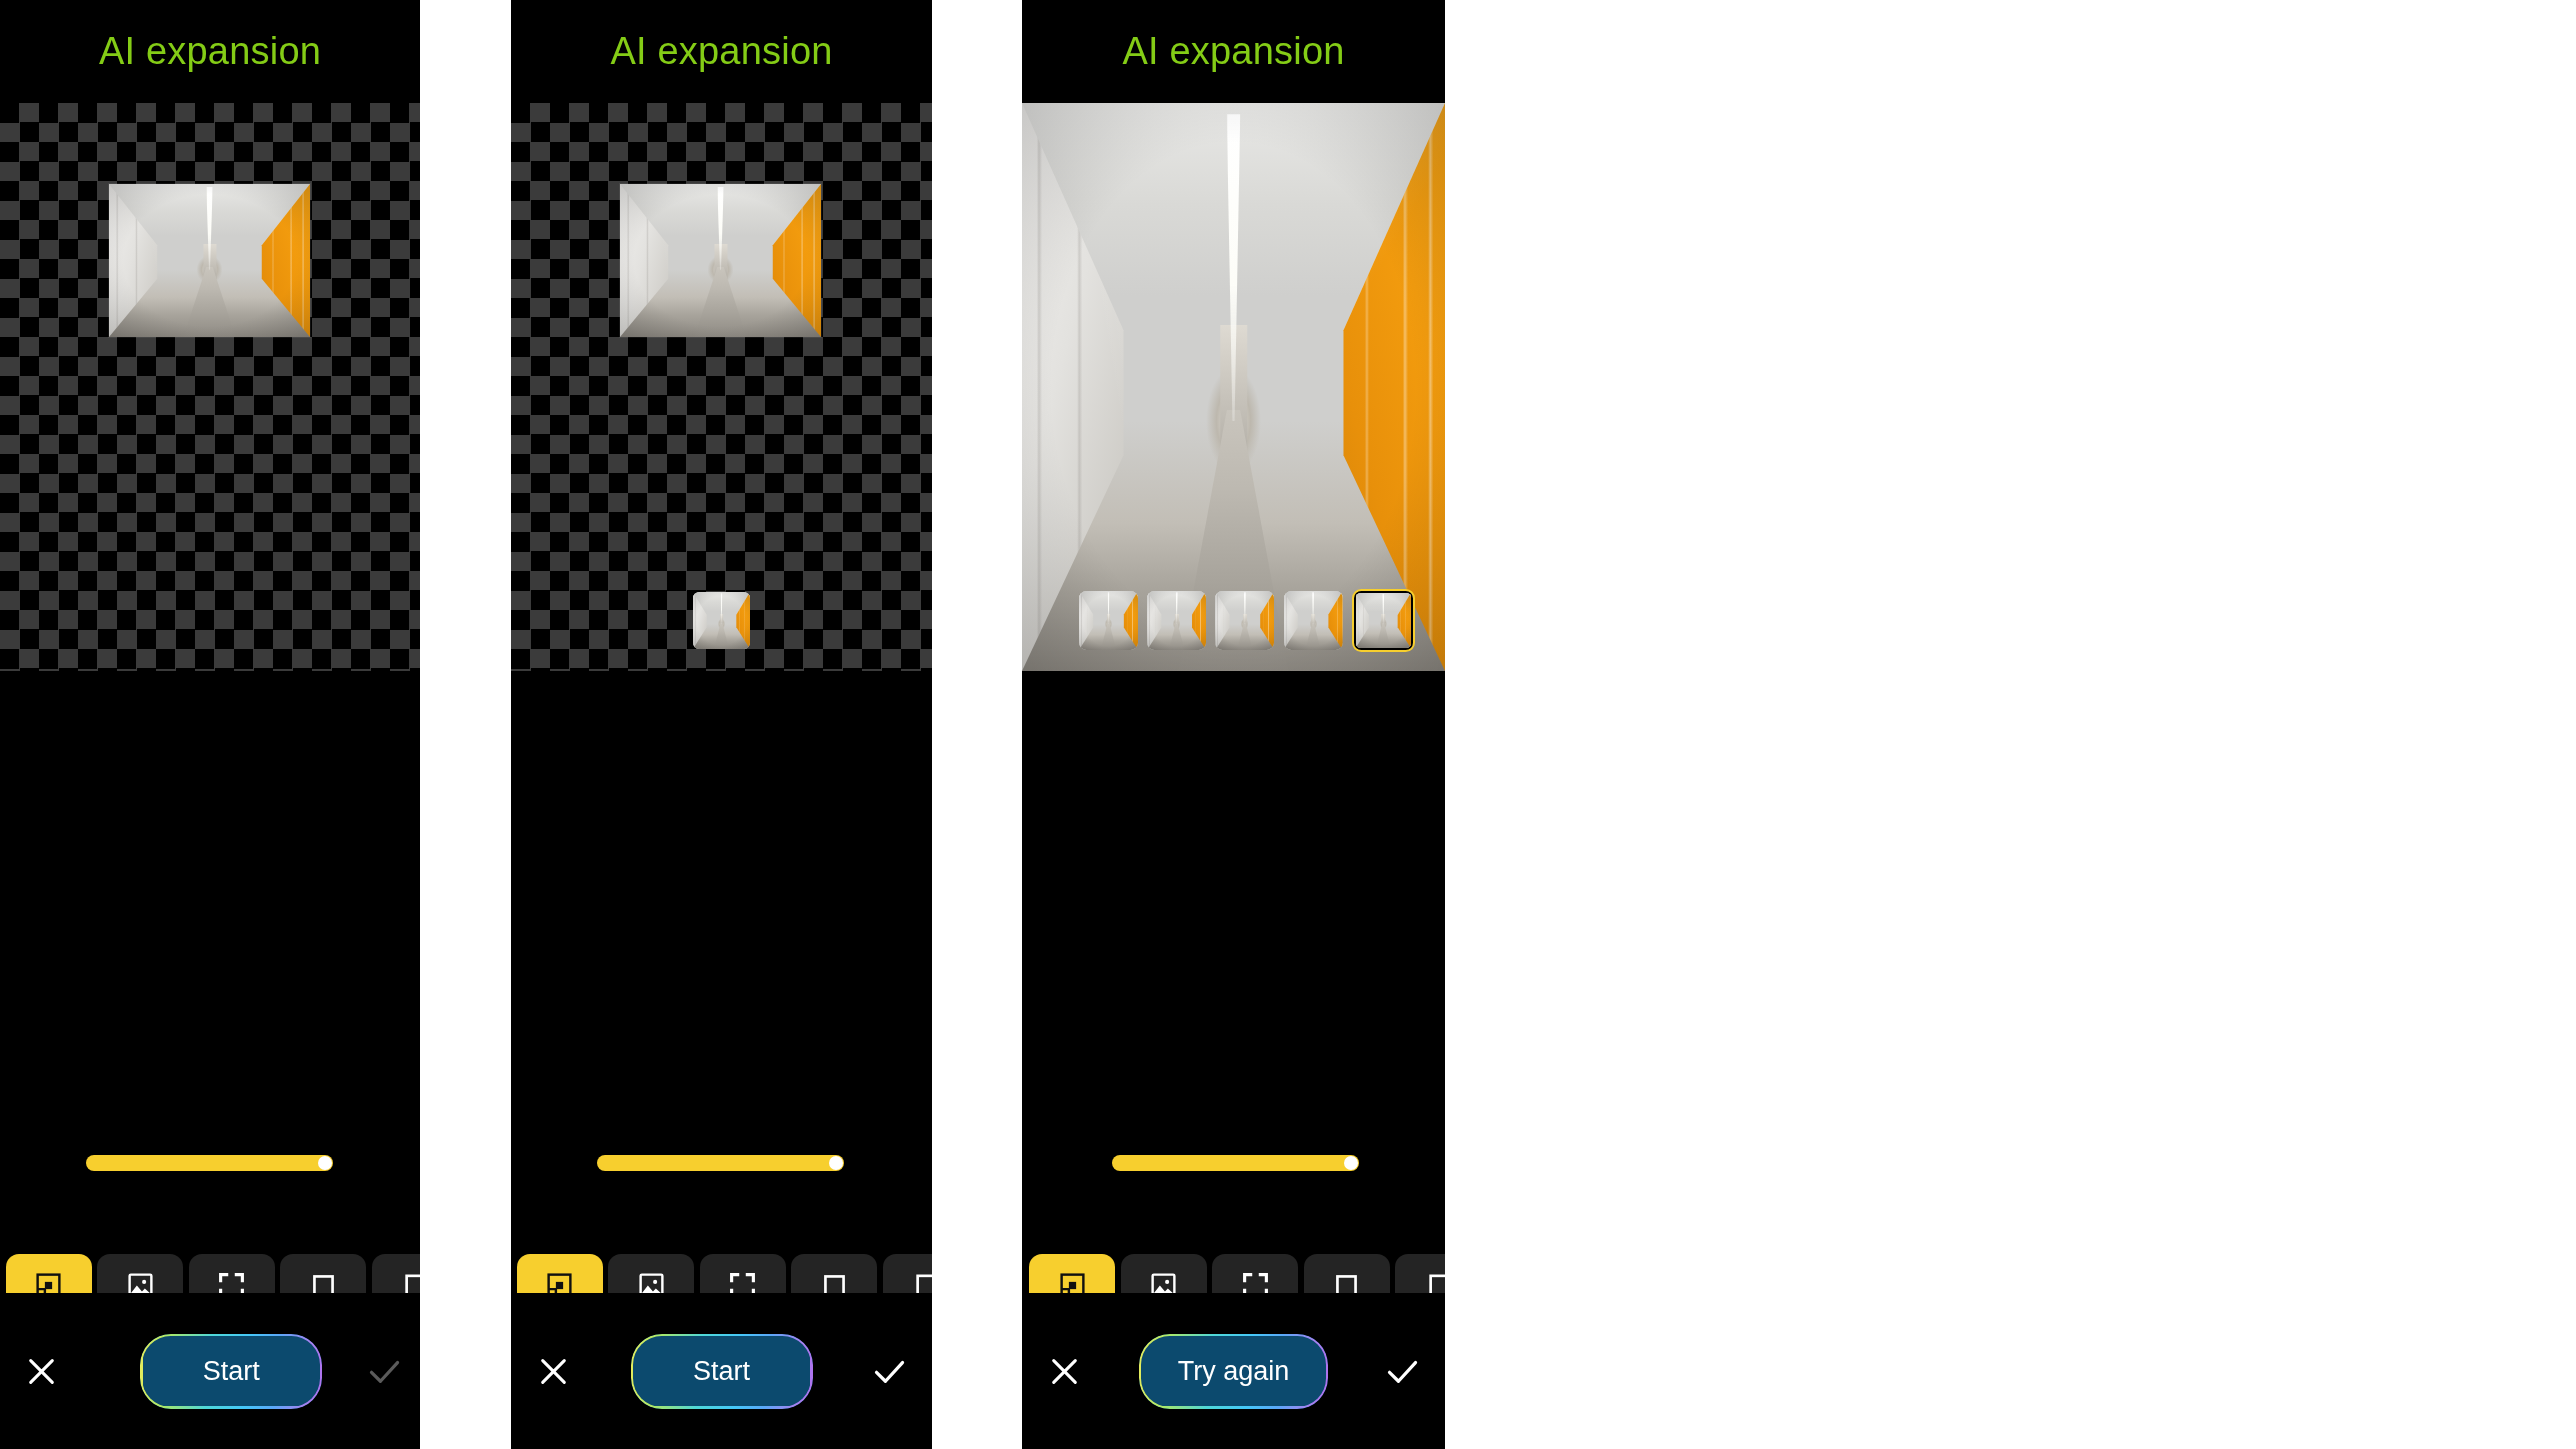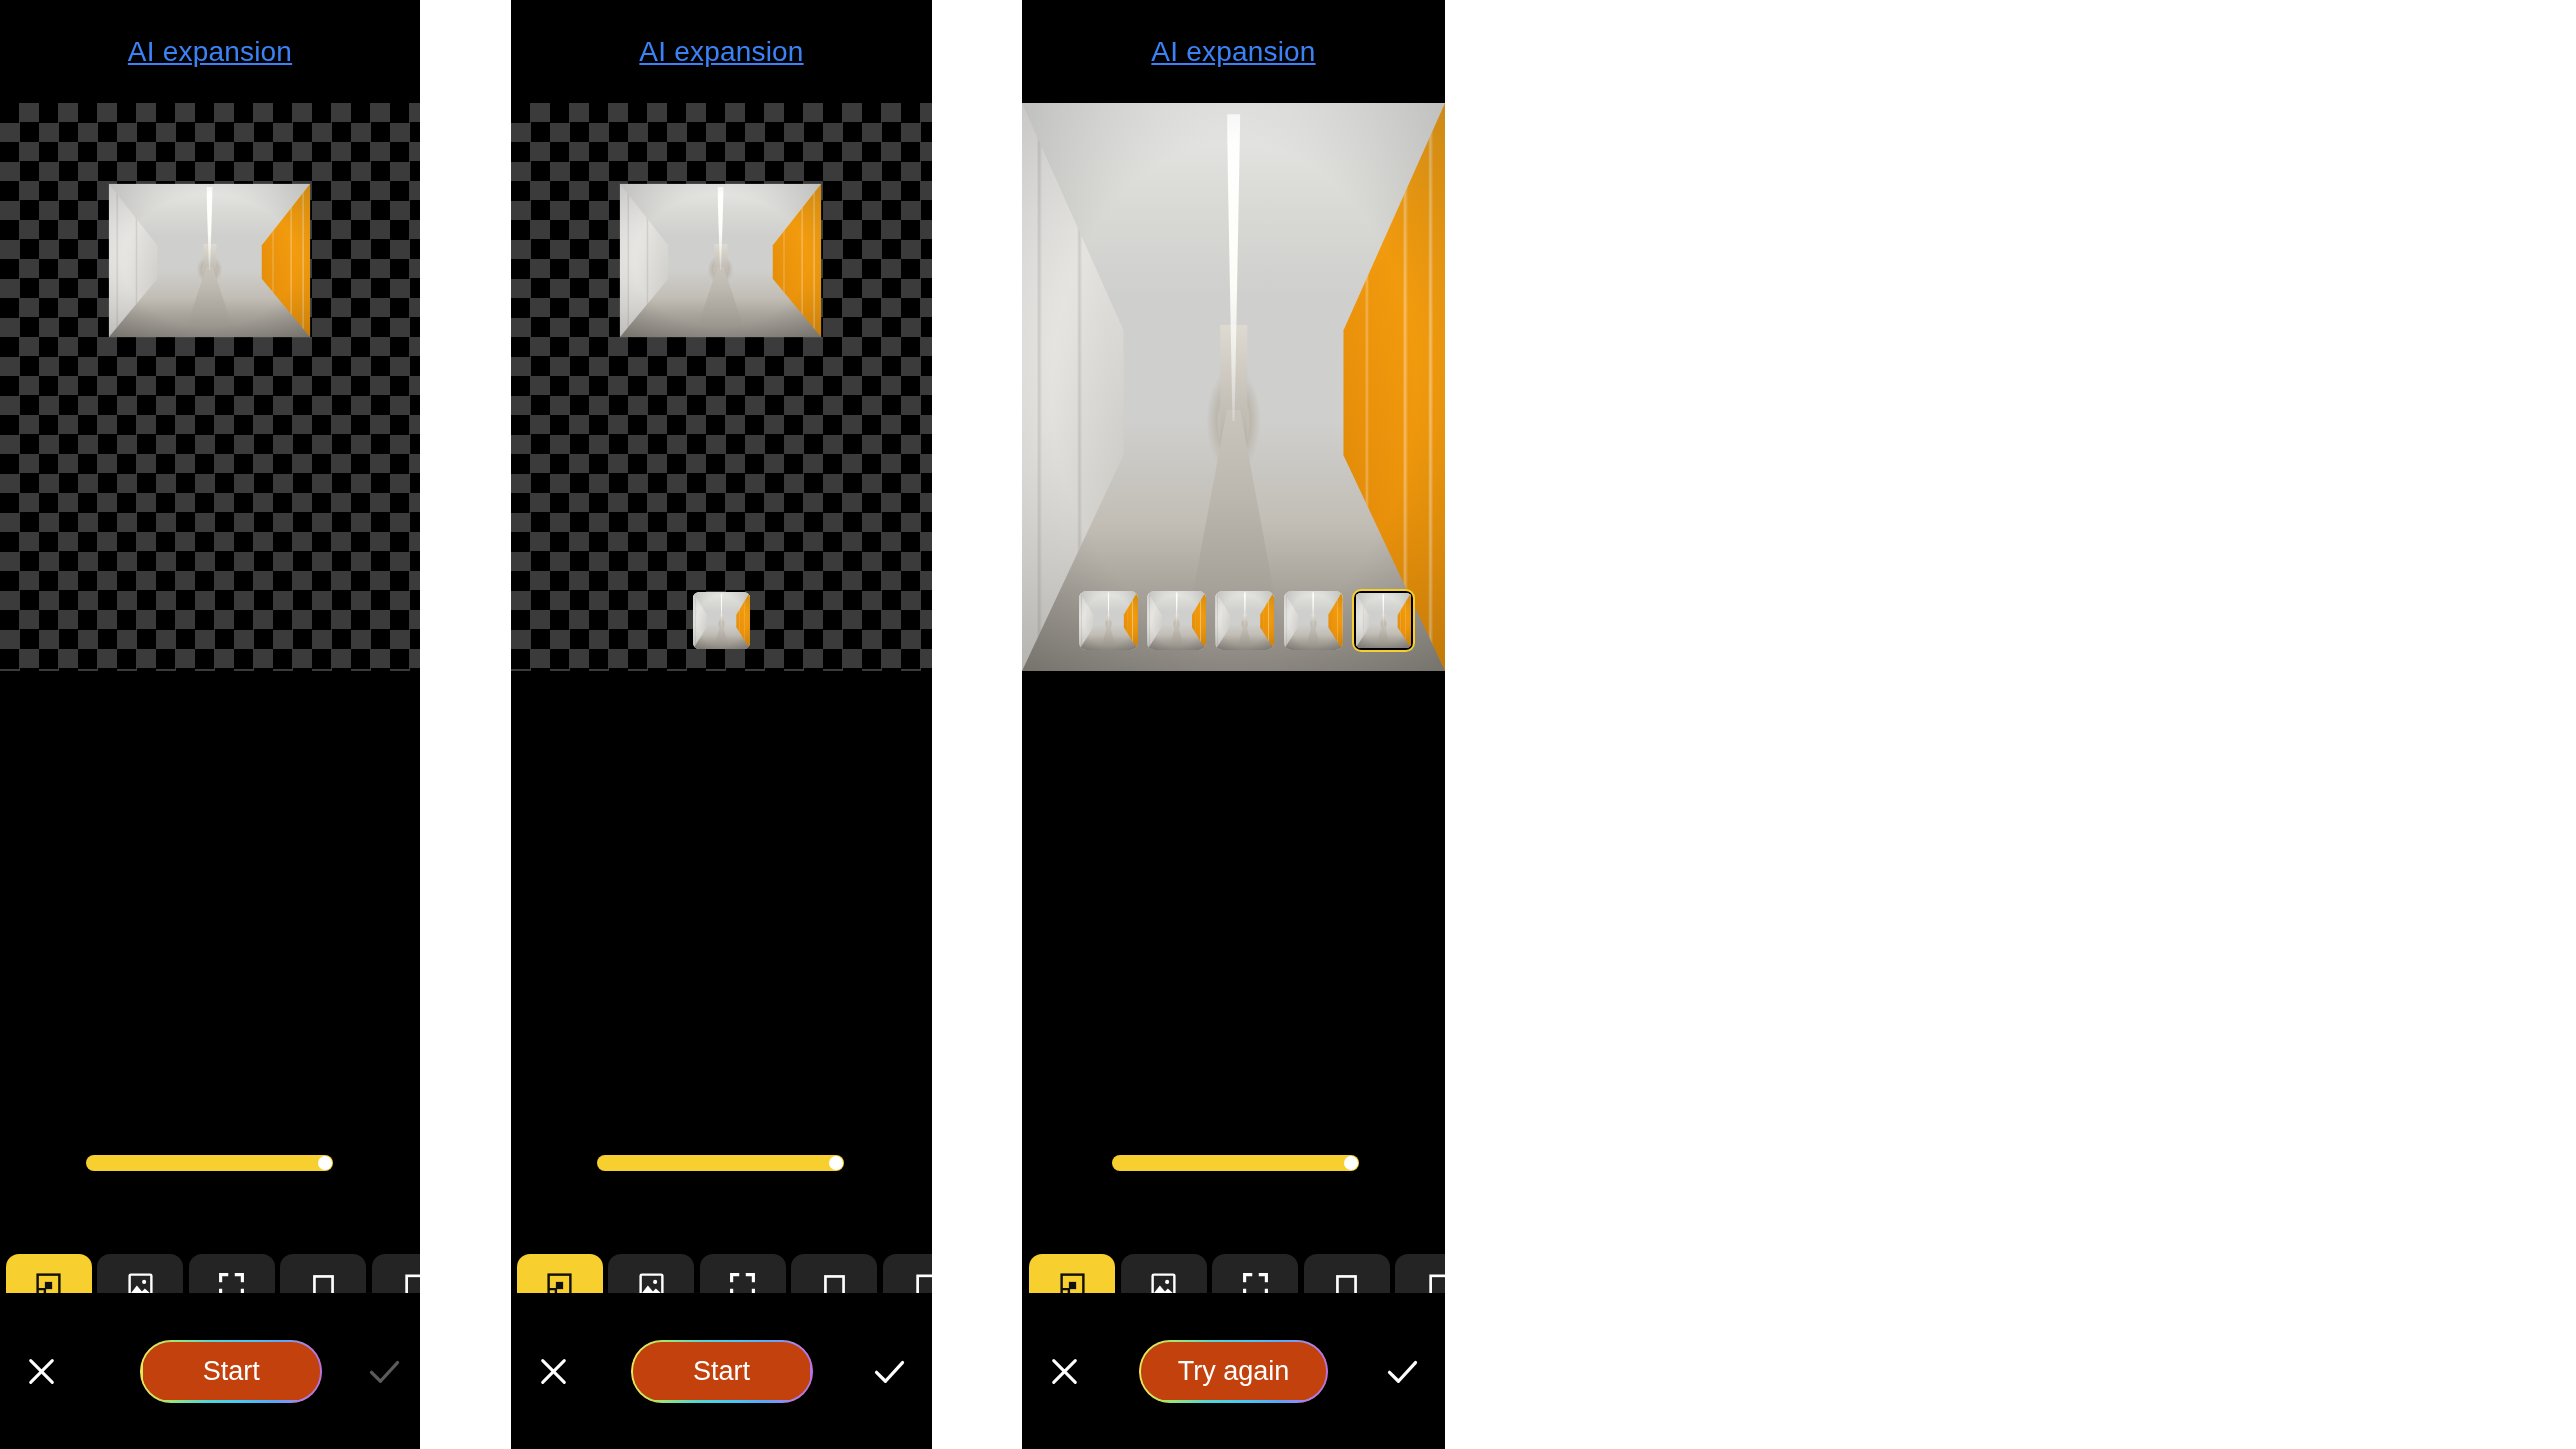--- a/index.html
+++ b/index.html
@@ -23,25 +23,24 @@
     background: #000000;
     overflow: hidden;
     flex: 0 0 auto;
   }
   .gap { flex: 0 0 auto; height: 1449px; background: #ffffff; }
 
   
   .titlebar {
     height: 103px;
     display: flex; align-items: center; justify-content: center;
-    color: #3b82f6;
-    font-size: 28px;
+    color: #84cc16;
+    font-size: 38px;
     letter-spacing: 0.2px;
     background: #000;
-    text-decoration: underline;
   }
 
   
   .canvas {
     position: relative;
     height: 568px;
     width: 100%;
     overflow: hidden;
     background:
       repeating-conic-gradient(#3b3b3b 0% 25%, #000000 0% 50%) 0 0 / 39px 39px;
@@ -262,28 +261,28 @@
   }
   .icon-btn {
     width: 57px; height: 57px;
     display: flex; align-items: center; justify-content: center;
     flex: 0 0 auto;
   }
   .icon-btn svg { display: block; }
 
   .cta {
     position: relative;
-    height: 63px;
+    height: 75px;
     min-width: 182px;
     padding: 0 39px;
     border-radius: 31px;
     display: flex; align-items: center; justify-content: center;
     color: #ffffff;
     font-size: 27px;
-    background: #c2410c;
+    background: #0c4a6e;
   }
   .cta::before {
     content: "";
     position: absolute; inset: 0;
     border-radius: 31px;
     padding: 2.3px;
     background: linear-gradient(95deg, #e9ec5c 0%, #a8e86a 16%, #4fd8d8 38%,
                 #45c8f8 58%, #5aa8f8 74%, #a583f0 90%, #b070ee 100%);
     -webkit-mask: linear-gradient(#000 0 0) content-box, linear-gradient(#000 0 0);
             mask: linear-gradient(#000 0 0) content-box, linear-gradient(#000 0 0);

